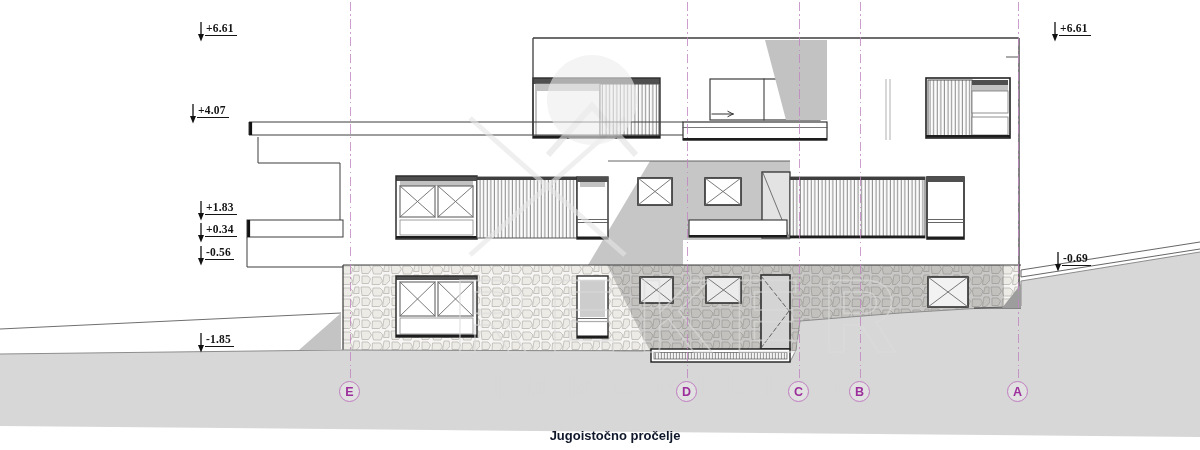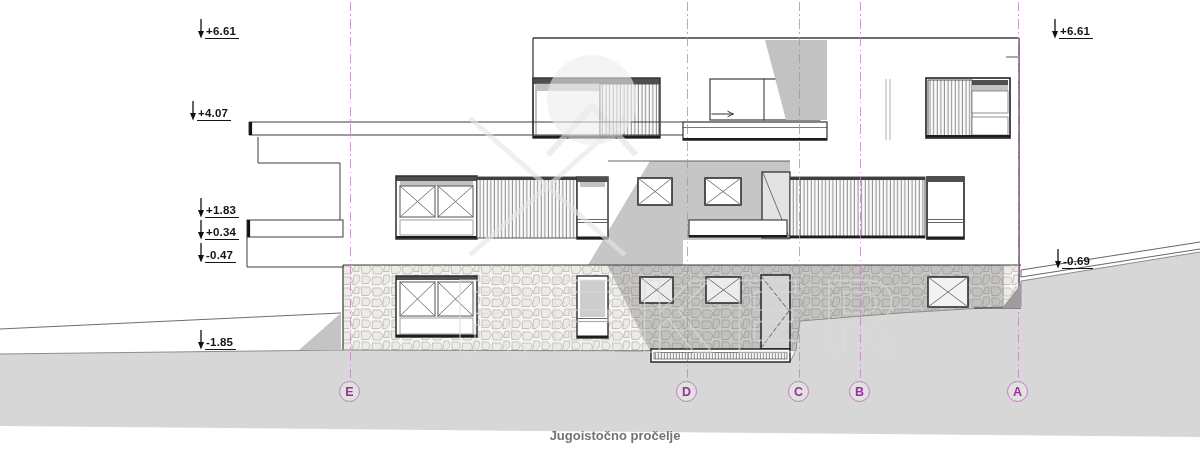--- a/index.html
+++ b/index.html
@@ -12,29 +12,29 @@
   .axis-line{
     position:absolute;top:2px;height:378px;width:1px;z-index:2;opacity:.8;
     background:repeating-linear-gradient(180deg,#c084c0 0 9px,transparent 9px 12.5px,#c084c0 12.5px 14px,transparent 14px 17.5px);
   }
   .axis-bubble{
     position:absolute;top:381px;width:21px;height:21px;border:1.3px solid #c07cc0;border-radius:50%;
     display:flex;align-items:center;justify-content:center;font-size:12.5px;font-weight:700;color:#9c2f9c;
     background:rgba(255,255,255,.25);z-index:3;box-sizing:border-box;
   }
   
-  .lvl{position:absolute;display:flex;align-items:flex-end;z-index:3;height:17px;}
+  .lvl{position:absolute;display:flex;align-items:flex-start;z-index:3;height:17px;font-family:Liberation Serif, serif;}
   .lvl svg{display:block;margin-right:-1px;}
   .lvl .lbl{
     font-size:11.5px;font-weight:700;color:#141414;line-height:1.05;
     border-bottom:1.2px solid #141414;padding:0 3px 1px 1px;letter-spacing:.2px;white-space:nowrap;
   }
   .plan-title{
     position:absolute;left:615px;top:428px;transform:translateX(-50%);
-    font-size:13px;font-weight:700;color:#737373;z-index:3;white-space:nowrap;
+    font-size:13px;font-weight:700;color:#0f172a;z-index:3;white-space:nowrap;
   }
 </style>
 </head>
 <body>
 
 <div class="stage">
 
   <svg class="drawing" width="1200" height="450" viewBox="0 0 1200 450">
     <defs>
       <pattern id="stone" width="30" height="22" patternUnits="userSpaceOnUse">
@@ -286,21 +286,21 @@
         <path d="M5,0 V13" stroke="#111" stroke-width="1.3"></path>
         <polygon points="5,19.5 2,12 8,12" fill="#111"></polygon>
       </svg>
     <span class="lbl">+0.34</span>
   </div>
   <div class="lvl" style="left:196px;top:246px">
     <svg width="10" height="20">
         <path d="M5,0 V13" stroke="#111" stroke-width="1.3"></path>
         <polygon points="5,19.5 2,12 8,12" fill="#111"></polygon>
       </svg>
-    <span class="lbl">-0.47</span>
+    <span class="lbl">-0.56</span>
   </div>
   <div class="lvl" style="left:196px;top:333px">
     <svg width="10" height="20">
         <path d="M5,0 V13" stroke="#111" stroke-width="1.3"></path>
         <polygon points="5,19.5 2,12 8,12" fill="#111"></polygon>
       </svg>
     <span class="lbl">-1.85</span>
   </div>
 
   <div class="lvl" style="left:1050px;top:22px">

